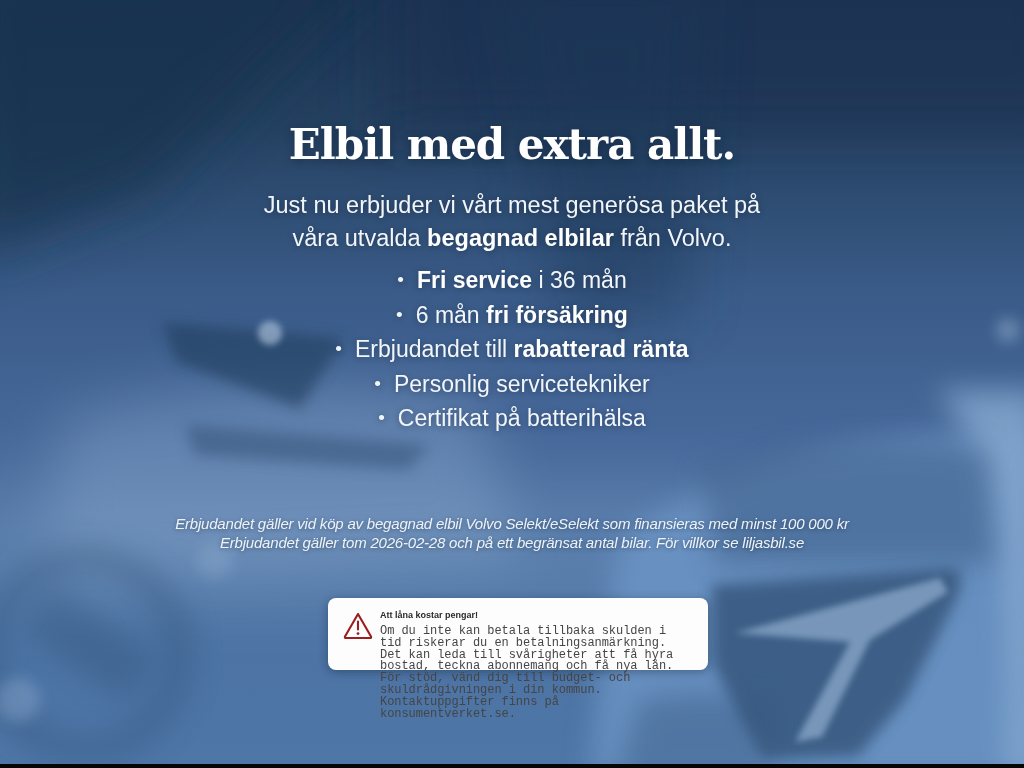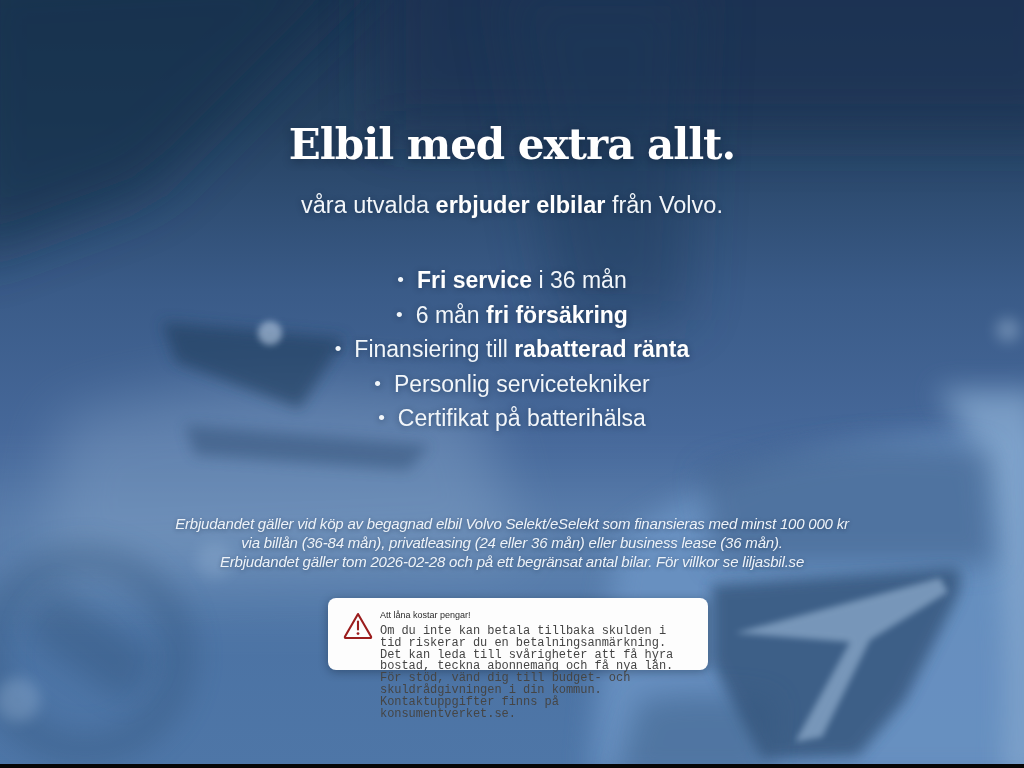--- a/index.html
+++ b/index.html
@@ -38,21 +38,21 @@
   }
   .fineprint .block{display:block;}
 
   .warning-box{
     position:absolute;left:328px;top:598px;width:380px;height:72px;
     box-sizing:border-box;background:#fdfdfd;border-radius:8px;
     box-shadow:0 2px 10px rgba(8,20,38,.35);
     text-align:left;color:#333;padding:10px 12px 8px 52px;
   }
   .warning-box .tri{position:absolute;left:14px;top:13px;}
-  .warn-title{margin:2px 0 6px;font-size:9px;font-weight:normal;color:#2b2b2b;letter-spacing:0;}
+  .warn-title{margin:2px 0 6px;font-size:9px;font-weight:bold;color:#2b2b2b;letter-spacing:0;}
   .warn-body{margin:0;font-size:12px;line-height:11.8px;letter-spacing:-0.05px;color:#454545;width:312px;font-family:Liberation Mono, monospace;}
 
   .bottom-bar{position:absolute;left:0;bottom:0;width:100%;height:4px;background:#060606;}
 </style>
 </head>
 <body>
 
 <div class="poster">
 
   <svg class="bg" viewBox="0 0 1024 768" preserveAspectRatio="none" aria-hidden="true">
@@ -105,34 +105,34 @@
     <circle cx="18" cy="700" r="22" fill="#9cb9da" opacity="0.35" filter="url(#b7)"></circle>
     <circle cx="215" cy="560" r="18" fill="#9cb9da" opacity="0.28" filter="url(#b7)"></circle>
     <circle cx="1008" cy="330" r="12" fill="#a9c2de" opacity="0.4" filter="url(#b7)"></circle>
   </svg>
 
   <div class="content">
 
     <h1 class="title">Elbil med extra allt.</h1>
 
     <p class="subtitle">
-      <span class="block"><span>våra utvalda </span><span class="bold">erbjuder elbilar</span><span> från Volvo.</span></span>
+      <span class="block">Just nu erbjuder vi vårt mest generösa paket på</span>
+      <span class="block"><span>våra utvalda </span><span class="bold">begagnad elbilar</span><span> från Volvo.</span></span>
     </p>
 
     <ul class="offers">
       <li><span class="dot">•</span><span></span><span class="bold">Fri service</span><span> i 36 mån</span></li>
       <li><span class="dot">•</span><span>6 mån </span><span class="bold">fri försäkring</span><span></span></li>
-      <li><span class="dot">•</span><span>Finansiering till </span><span class="bold">rabatterad ränta</span><span></span></li>
+      <li><span class="dot">•</span><span>Erbjudandet till </span><span class="bold">rabatterad ränta</span><span></span></li>
       <li><span class="dot">•</span><span>Personlig servicetekniker</span><span class="bold"></span><span></span></li>
       <li><span class="dot">•</span><span>Certifikat på batterihälsa</span><span class="bold"></span><span></span></li>
     </ul>
 
     <p class="fineprint">
       <span class="block">Erbjudandet gäller vid köp av begagnad elbil Volvo Selekt/eSelekt som finansieras med minst 100 000 kr</span>
-      <span class="block">via billån (36-84 mån), privatleasing (24 eller 36 mån) eller business lease (36 mån).</span>
       <span class="block">Erbjudandet gäller tom 2026-02-28 och på ett begränsat antal bilar. För villkor se liljasbil.se</span>
     </p>
 
     <div class="warning-box">
       <svg class="tri" width="32" height="30" viewBox="0 0 32 30" aria-hidden="true">
         <path d="M16 3 L29 25.5 Q29.6 27 28 27 L4 27 Q2.4 27 3 25.5 Z" fill="none" stroke="#9b1d1d" stroke-width="2.1" stroke-linejoin="round"></path>
         <line x1="16" y1="10.5" x2="16" y2="18.5" stroke="#9b1d1d" stroke-width="2.1" stroke-linecap="round"></line>
         <circle cx="16" cy="22.6" r="1.4" fill="#9b1d1d"></circle>
       </svg>
       <h2 class="warn-title">Att låna kostar pengar!</h2>

